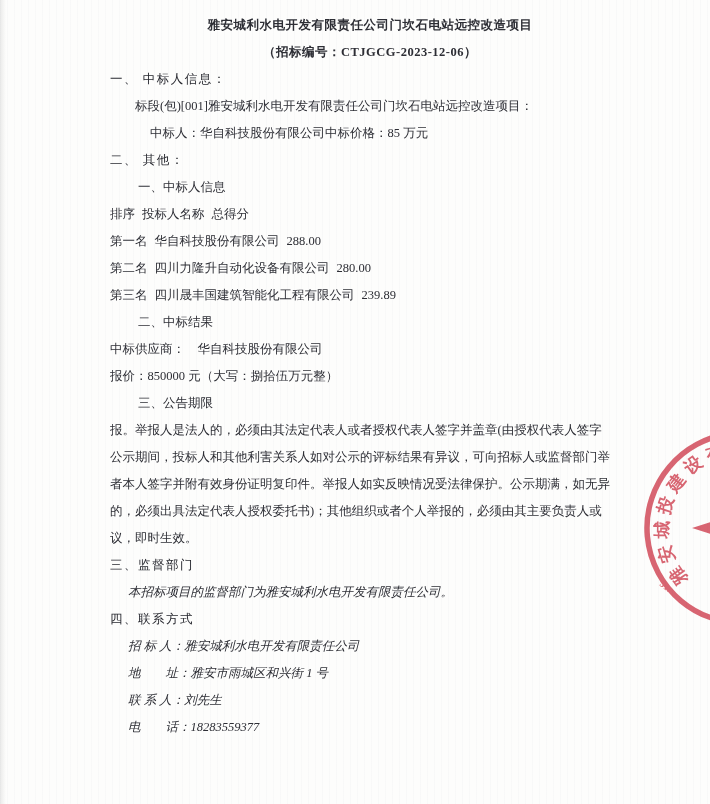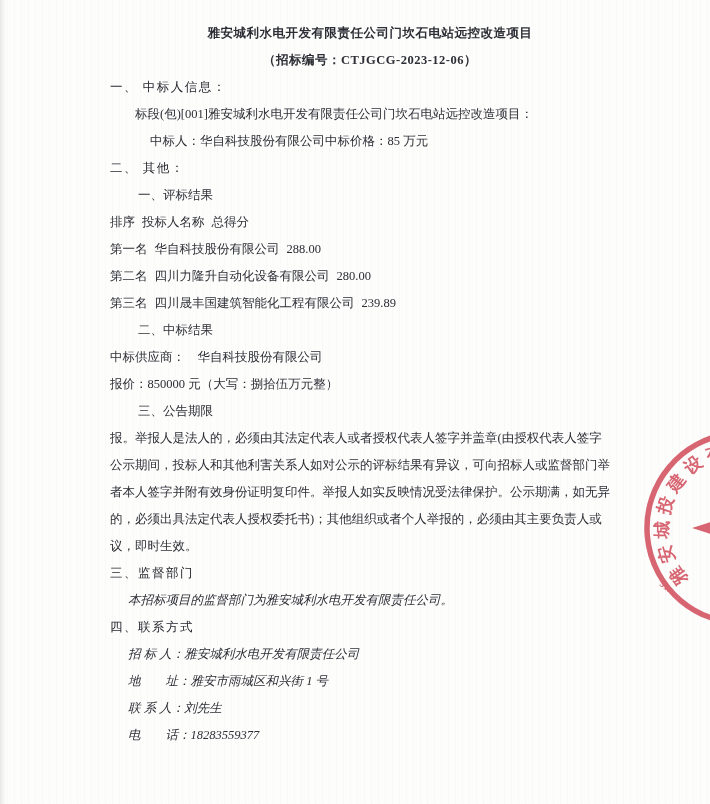--- a/index.html
+++ b/index.html
@@ -10,21 +10,21 @@
     background:
       repeating-linear-gradient(90deg, rgba(120,130,150,0.035) 0 1px, rgba(0,0,0,0) 1px 7px),
       linear-gradient(#fdfdfc, #fdfdfc);
     overflow: hidden;
     font-family: "Liberation Serif", "DejaVu Serif", serif;
     color: #2d2e35;
   }
   .doc {
     position: absolute;
     left: 110px;
-    top: 20px;
+    top: 12px;
     width: 520px;
   }
   .doc p { margin: 0; line-height: 27px; font-size: 12.5px; white-space: pre-wrap; }
   .title-line {
     text-align: center;
     font-size: 14.5px;
     font-weight: bold;
     line-height: 30px;
     margin: 0;
     letter-spacing: 0.5px;
@@ -66,21 +66,21 @@
 
   <div class="doc">
     <p class="title-line">雅安城利水电开发有限责任公司门坎石电站远控改造项目</p>
     <p class="title-line">（招标编号：CTJGCG-2023-12-06）</p>
 
     <p class="h-major h-first">一、 中标人信息：</p>
     <p class="indent2">标段(包)[001]雅安城利水电开发有限责任公司门坎石电站远控改造项目：</p>
     <p class="indent3"><span>中标人：</span><span>华自科技股份有限公司</span><span class="pair-gap">中标价格：</span><span>85 万元</span></p>
 
     <p class="h-major">二、 其他：</p>
-    <p class="subhead">一、评标结果</p>
+    <p class="subhead">一、中标人信息</p>
 
     <p><span class="cell-gap">排序</span><span class="cell-gap">投标人名称</span><span>总得分</span></p>
     <p><span class="cell-gap">第一名</span><span class="cell-gap">华自科技股份有限公司</span><span>288.00</span></p>
     <p><span class="cell-gap">第二名</span><span class="cell-gap">四川力隆升自动化设备有限公司</span><span>280.00</span></p>
     <p><span class="cell-gap">第三名</span><span class="cell-gap">四川晟丰国建筑智能化工程有限公司</span><span>239.89</span></p>
 
     <p class="subhead">二、中标结果</p>
     <p>中标供应商：　华自科技股份有限公司</p>
     <p>报价：850000 元（大写：捌拾伍万元整）</p>
 

